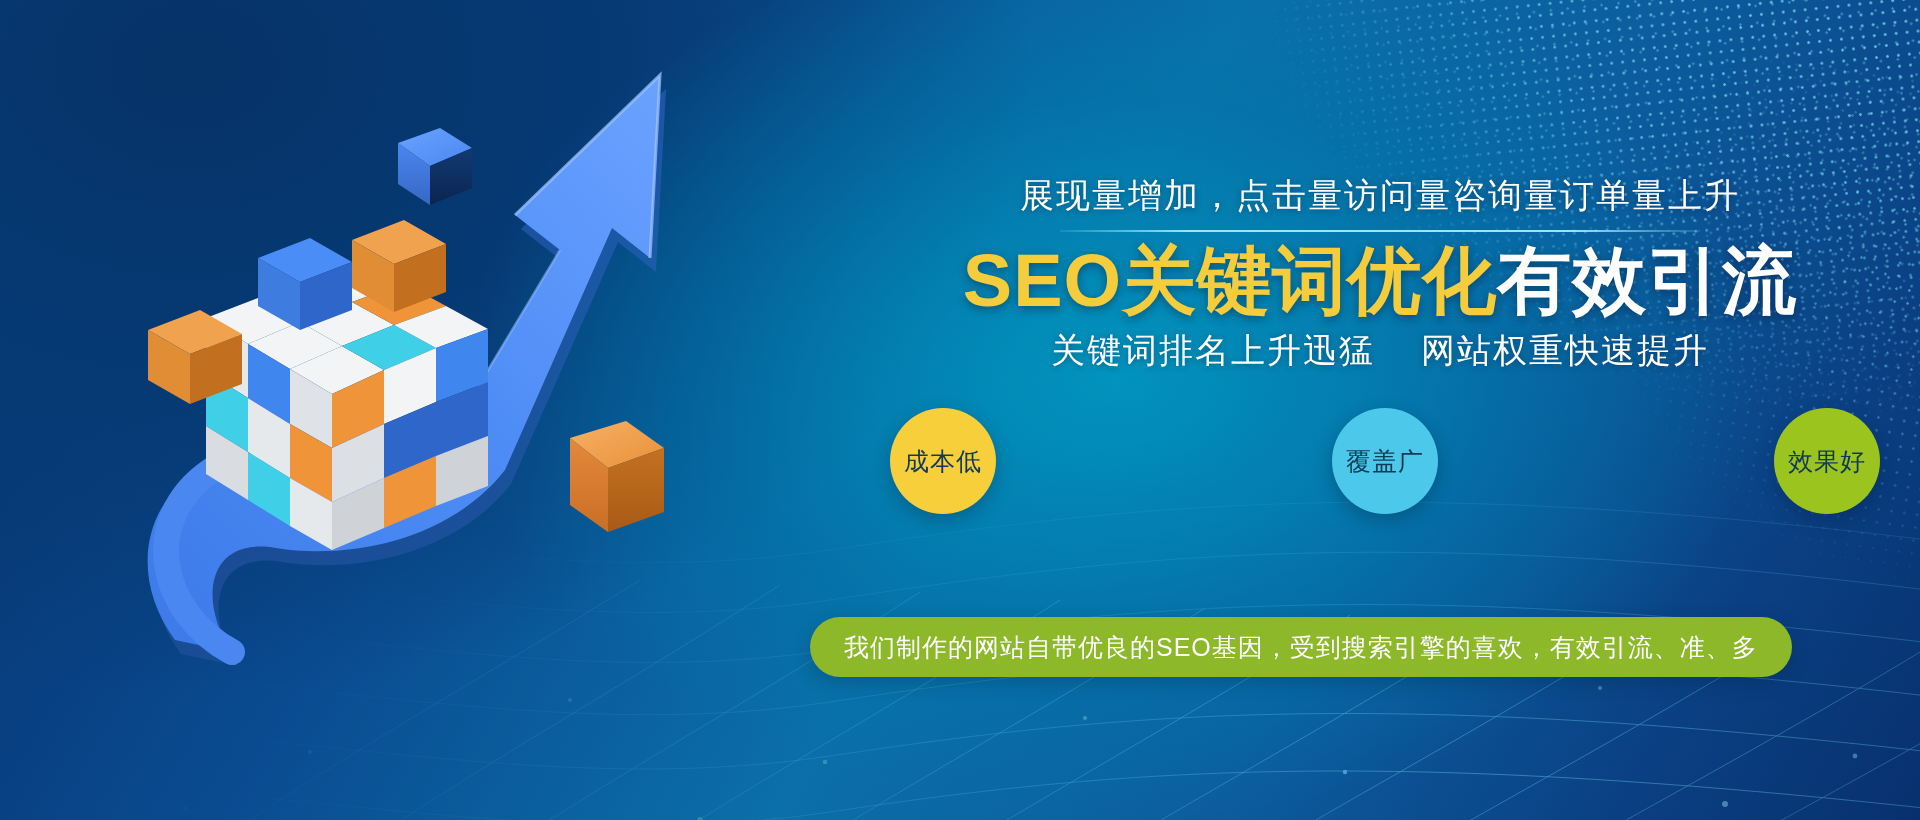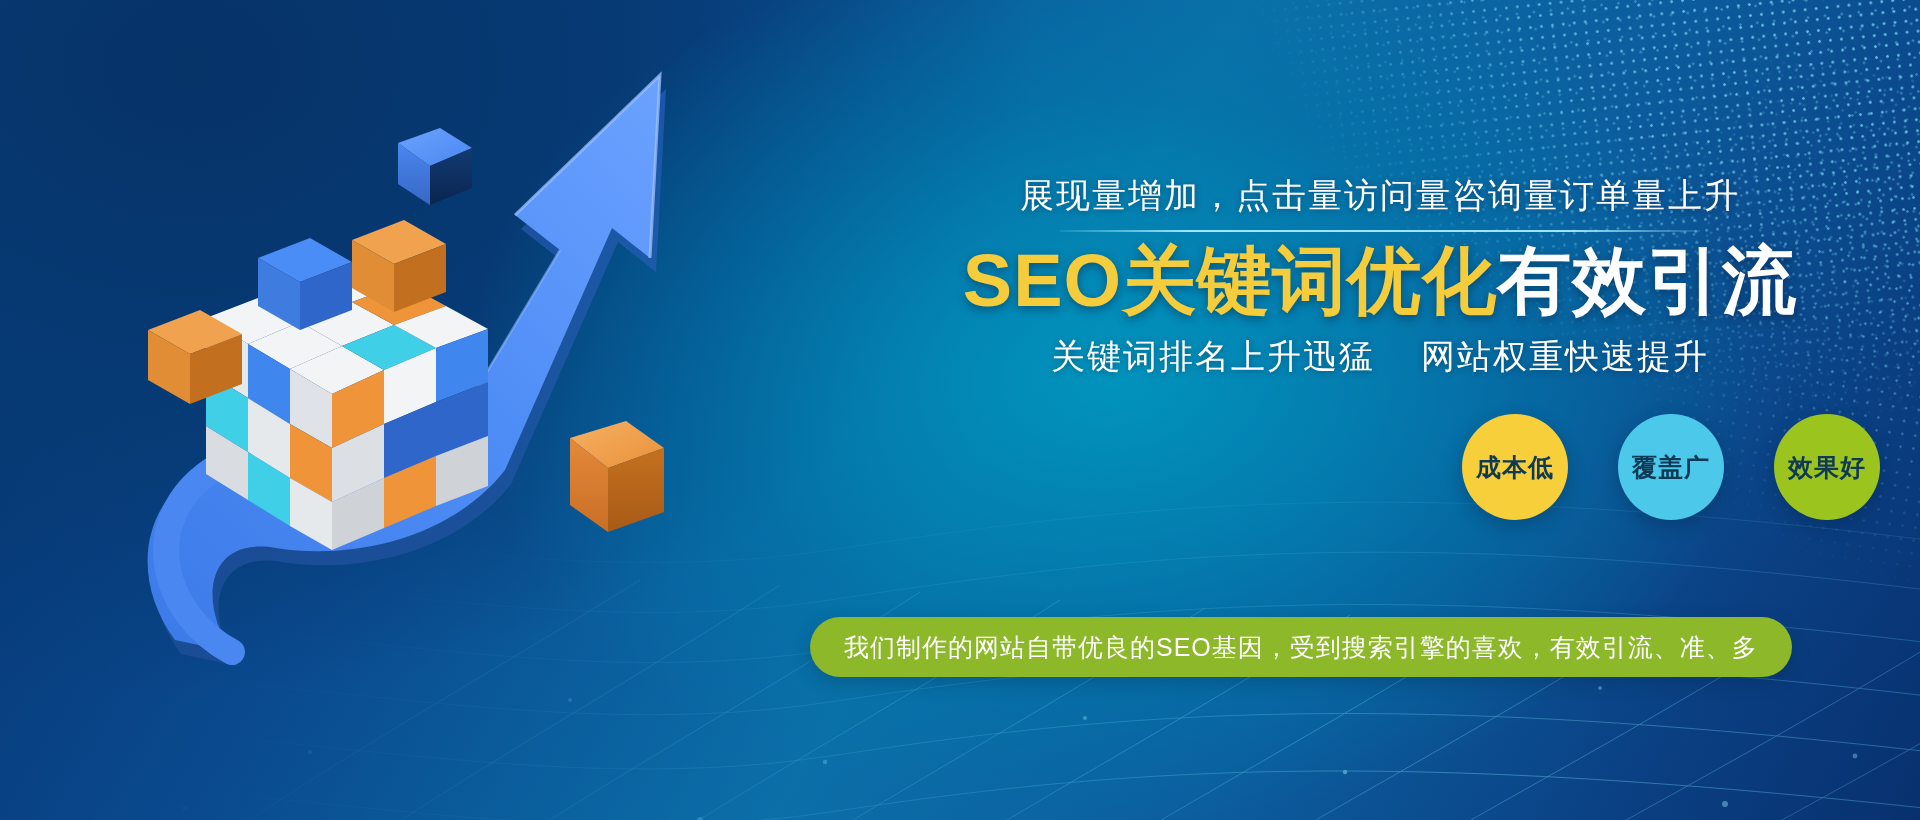--- a/index.html
+++ b/index.html
@@ -61,28 +61,28 @@
 
   .headline {
     margin-top:8px; text-align:center; white-space:nowrap;
     font-size:74px; font-weight:bold; line-height:1.12; letter-spacing:1px;
     text-shadow:0 3px 10px rgba(0,25,55,0.45);
   }
   .headline .accent { color:#f5cd3c; }
   .headline .plain  { color:#ffffff; }
 
   .subline {
-    margin-top:12px; text-align:center; white-space:nowrap;
+    margin-top:6px; text-align:center; white-space:nowrap;
     color:#ffffff; font-size:34px; letter-spacing:2px;
     text-shadow:0 1px 6px rgba(0,30,60,0.45);
   }
   .subline .gap { display:inline-block; width:46px; }
 
   
-  .circles { margin-top:34px; display:flex; justify-content:flex-end; gap:50px; padding-left:10px;font-weight:bold; }
+  .circles { margin-top:34px; display:flex; justify-content:space-between; gap:50px; padding-left:10px; }
   .circle {
     width:106px; height:106px; border-radius:50%;
     display:flex; align-items:center; justify-content:center;
     font-size:25px; color:#0f3a56; letter-spacing:1px;
     box-shadow:0 6px 18px rgba(0,25,55,0.28);
   }
   .c-cost  { background:#f6cf3a; }
   .c-reach { background:#4cc9ea; }
   .c-eff   { background:#9cc41f; }
 

